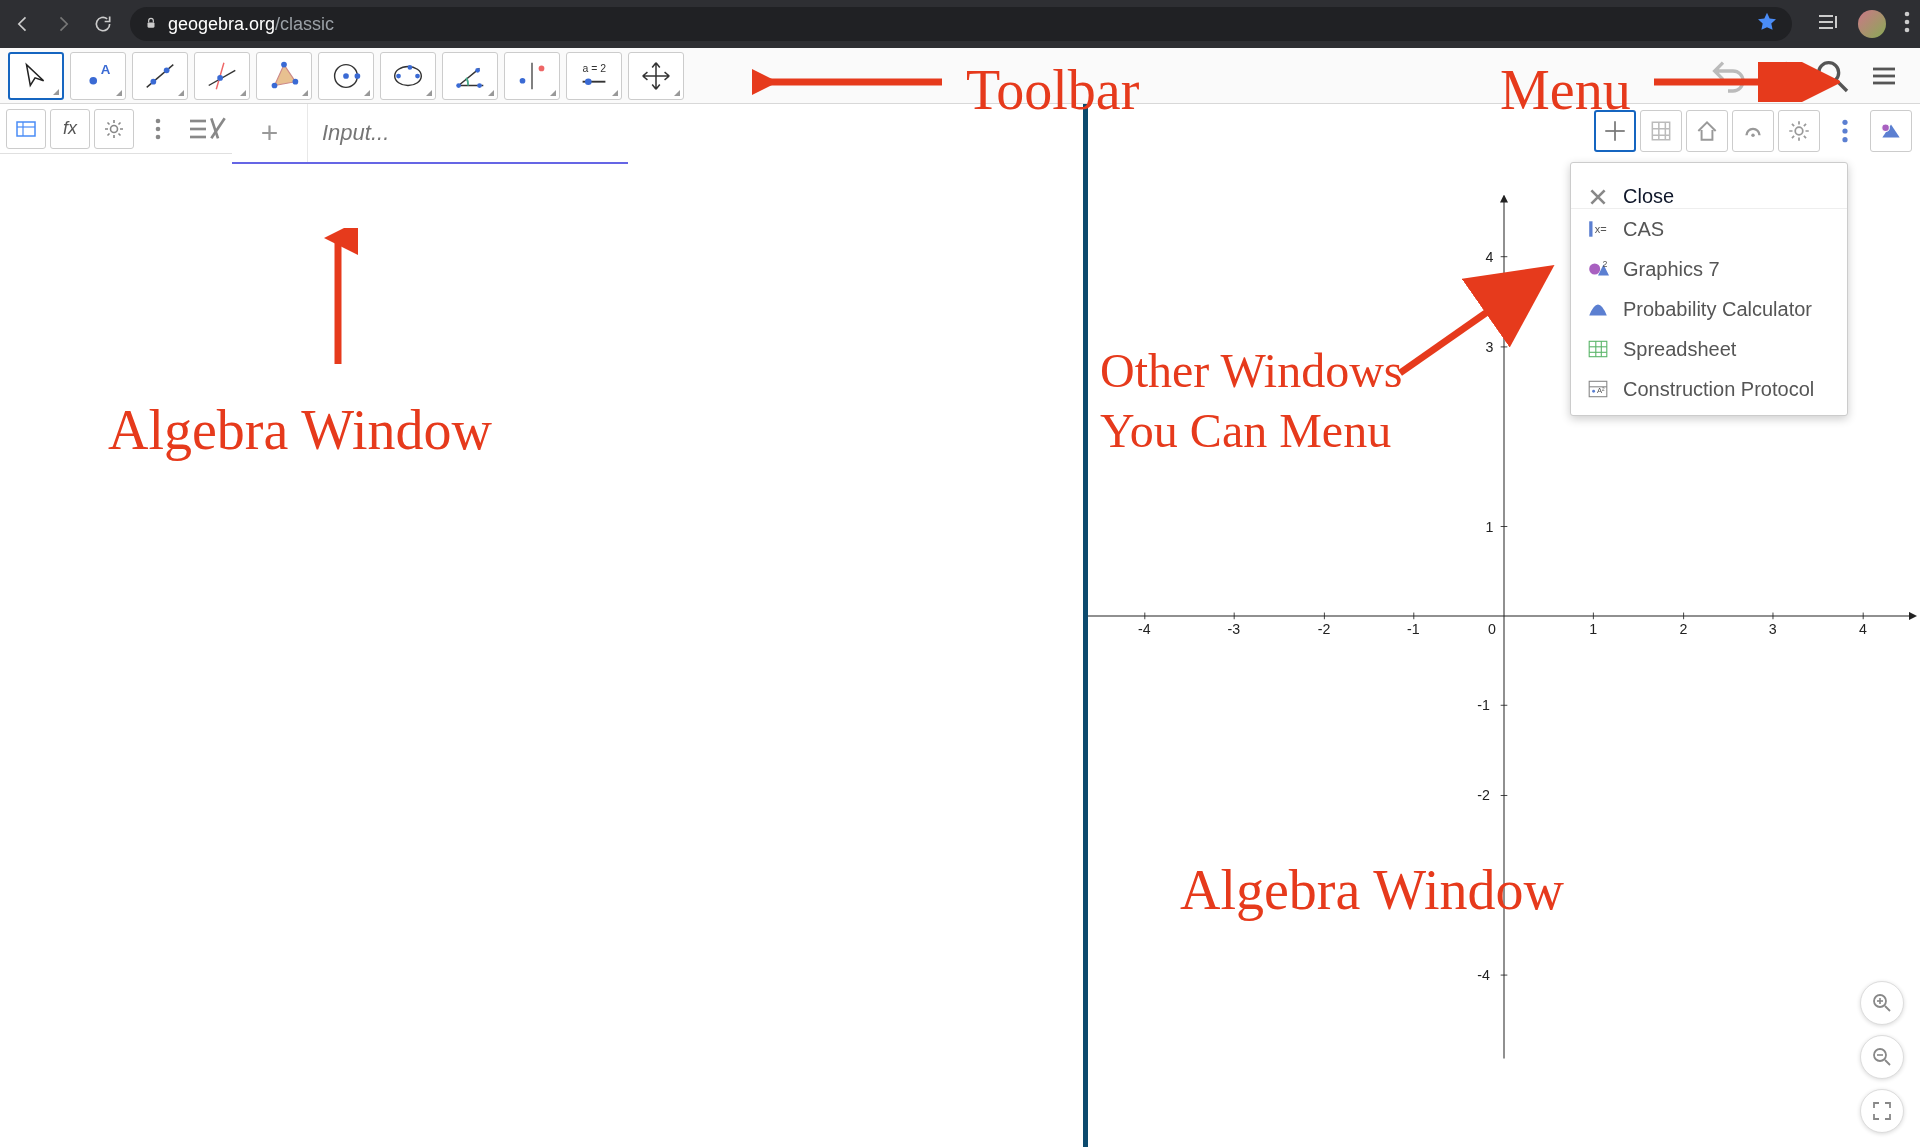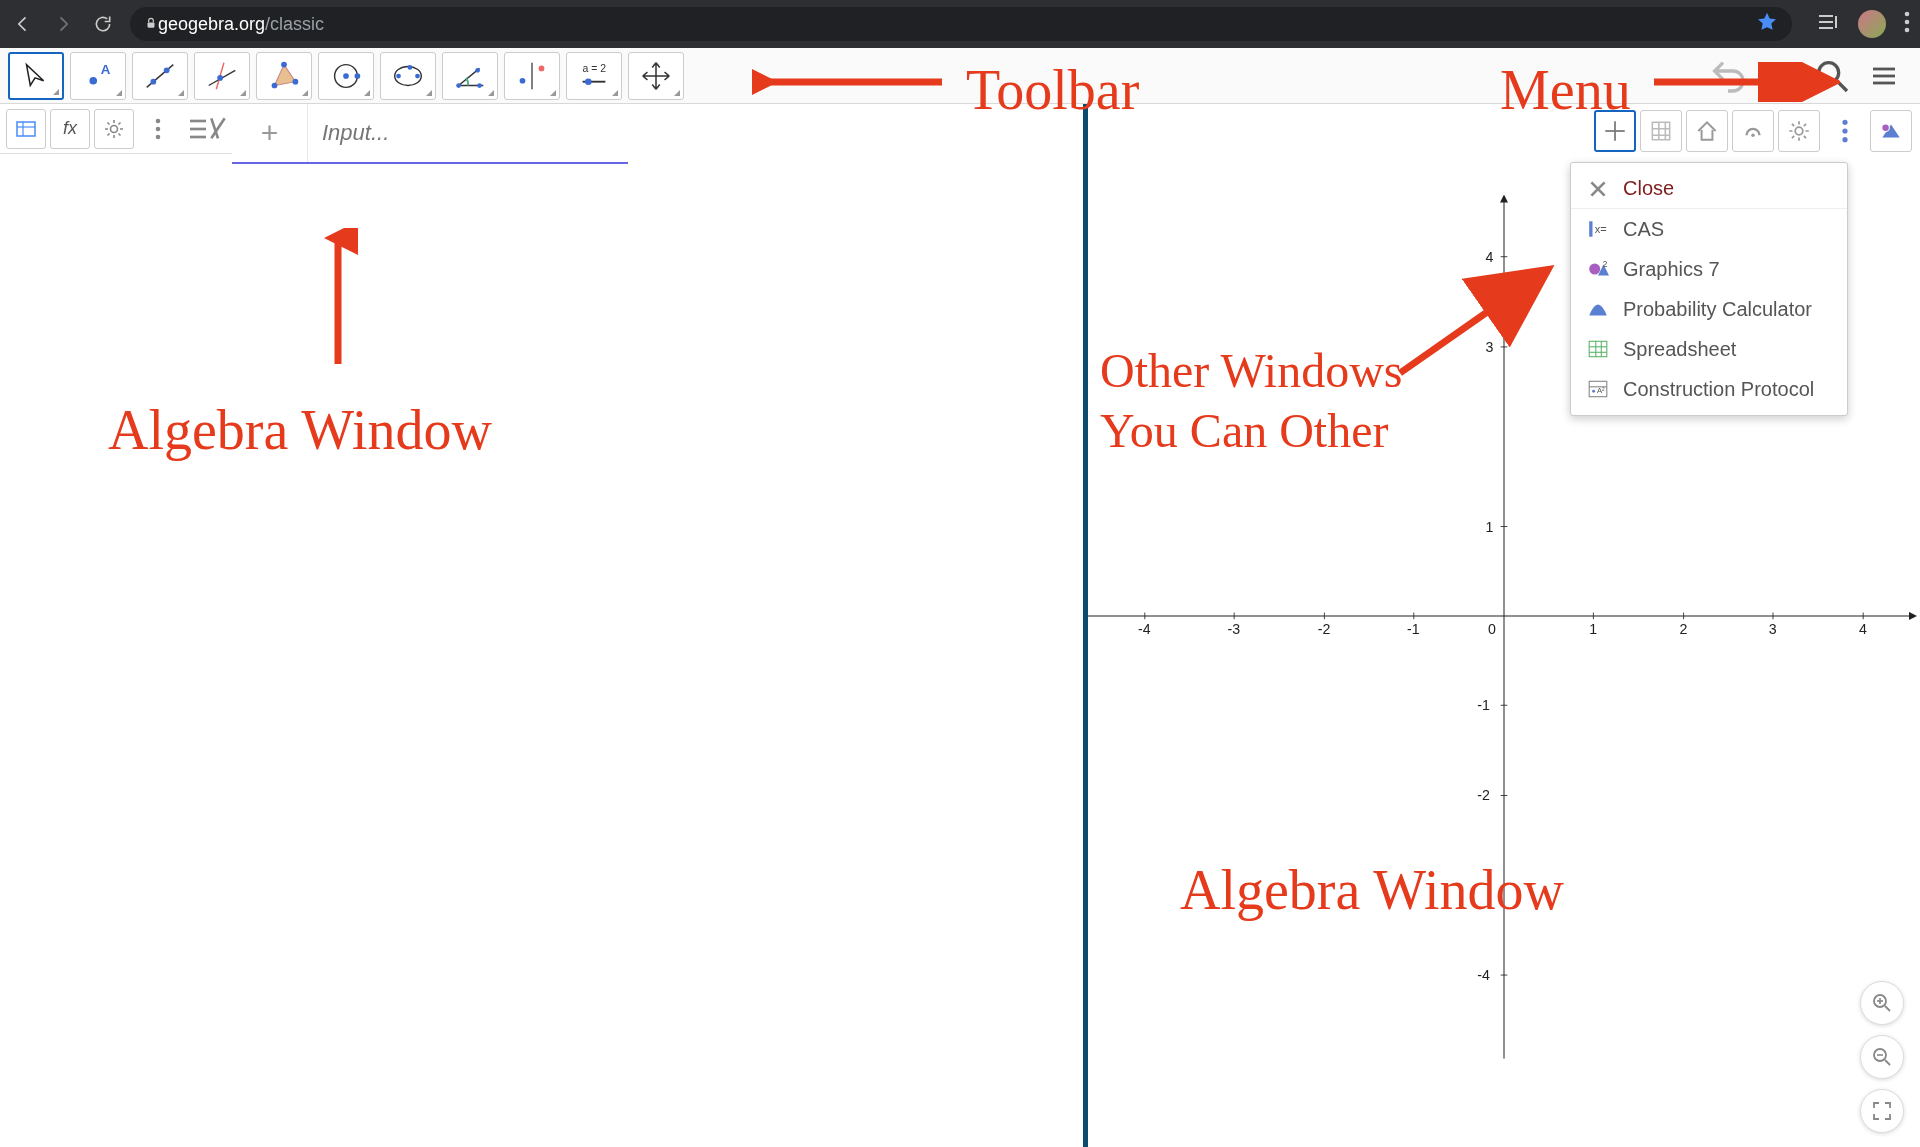--- a/index.html
+++ b/index.html
@@ -2,21 +2,21 @@
 <html><head>
 <meta charset="utf-8">
 <style>
   * { box-sizing: border-box; margin: 0; padding: 0; }
   body { font-family: Arial, sans-serif; background: #fff; overflow: hidden; width: 1920px; height: 1147px; }
   
   
   .browser-bar { height: 48px; background: #2e2f33; display: flex; align-items: center; padding: 0 10px; gap: 14px; }
   .nav-btn { width: 26px; height: 26px; display:flex; align-items:center; justify-content:center; cursor:pointer; }
   .nav-btn svg { width:20px; height:20px; }
-  .url-box { flex:1; display:flex; align-items:center; background:#202124; border-radius:20px; height:34px; padding:0 14px; color:#ccc; font-size:18px; }
+  .url-box { flex:1; display:flex; align-items:center; background:#202124; border-radius:20px; height:34px; padding:0 14px; gap:10px; color:#ccc; font-size:18px; }
   .url-box .lock svg { width:14px; height:14px; }
   .url-box .url-host { color:#fff; }
   .url-box .url-path { color:#9aa0a6; }
   .browser-right { display:flex; align-items:center; gap:18px; margin-left:10px; }
   .star svg { width:22px; height:22px; }
   .avatar { width:28px; height:28px; border-radius:50%; background:linear-gradient(135deg,#c78,#8a5); }
   .chrome-menu svg { width:6px; height:22px; }
   
   
   .app { position:relative; height: calc(100% - 48px); display:flex; flex-direction:column; }
@@ -50,21 +50,21 @@
   .graphics svg.axes { position:absolute; top:0; left:0; width:100%; height:100%; }
   .gfx-toolbar { position:absolute; top:6px; right:8px; display:flex; align-items:center; gap:4px; z-index:5; background:transparent; }
   .gfx-btn { width:42px; height:42px; border:1px solid #ccc; border-radius:3px; background:#fff; display:flex; align-items:center; justify-content:center; cursor:pointer; color:#888; }
   .gfx-btn.active { border:2px solid #1565c0; }
   .gfx-btn svg { width:26px; height:26px; }
   .gfx-btn.nb { border:none; background:transparent; }
   
   
   .views-menu { position:absolute; top:58px; right:72px; width:278px; background:#fff; border:1px solid #ccc; border-radius:3px; box-shadow:0 3px 10px rgba(0,0,0,0.2); z-index:10; padding:6px 0; }
   .views-menu .row { display:flex; align-items:center; height:40px; padding:0 16px; gap:14px; cursor:pointer; font-size:20px; color:#555; }
-  .views-menu .row.header { color:#7f1d1d; border-bottom:1px solid #eee; }
+  .views-menu .row.header { color:#0f172a; border-bottom:1px solid #eee;align-items:flex-end; }
   .views-menu .row .ic { width:22px; height:22px; display:flex; align-items:center; justify-content:center; }
   
   
   .float-controls { position:absolute; right:16px; bottom:14px; display:flex; flex-direction:column; gap:10px; z-index:5; }
   .float-btn { width:44px; height:44px; border-radius:50%; background:#fff; border:1px solid #ddd; box-shadow:0 1px 4px rgba(0,0,0,0.15); display:flex; align-items:center; justify-content:center; cursor:pointer; color:#777; }
   .float-btn svg { width:24px; height:24px; }
   
   
   .annot { position:absolute; color:#e63a1c; font-family: 'Times New Roman', serif; font-size:46px; z-index:20; pointer-events:none; }
   .annot.big { font-size:56px; }
@@ -520,21 +520,21 @@
           <marker id="ah3" markerWidth="12" markerHeight="12" refX="6" refY="2" orient="auto">
             <path d="M0 12 L6 0 L12 12 z" fill="#e63a1c"></path>
           </marker>
         </defs>
         <line x1="20" y1="136" x2="20" y2="10" stroke="#e63a1c" stroke-width="7" marker-end="url(#ah3)"></line>
       </svg>
   </div>
   <div class="annot big" style="top:350px; left:108px;">Algebra Window</div>
 
   <div class="annot" style="top:295px; left:1100px; font-size:48px;">Other Windows</div>
-  <div class="annot" style="top:355px; left:1100px; font-size:48px;">You Can Other</div>
+  <div class="annot" style="top:355px; left:1100px; font-size:48px;">You Can Menu</div>
   <div class="annot" style="top:215px; left:1395px;">
     <svg width="160" height="120" class="arrow">
         <defs>
           <marker id="ah4" markerWidth="12" markerHeight="12" refX="10" refY="6" orient="auto">
             <path d="M0 0 L12 6 L0 12 z" fill="#e63a1c"></path>
           </marker>
         </defs>
         <line x1="5" y1="110" x2="148" y2="10" stroke="#e63a1c" stroke-width="7" marker-end="url(#ah4)"></line>
       </svg>
   </div>

